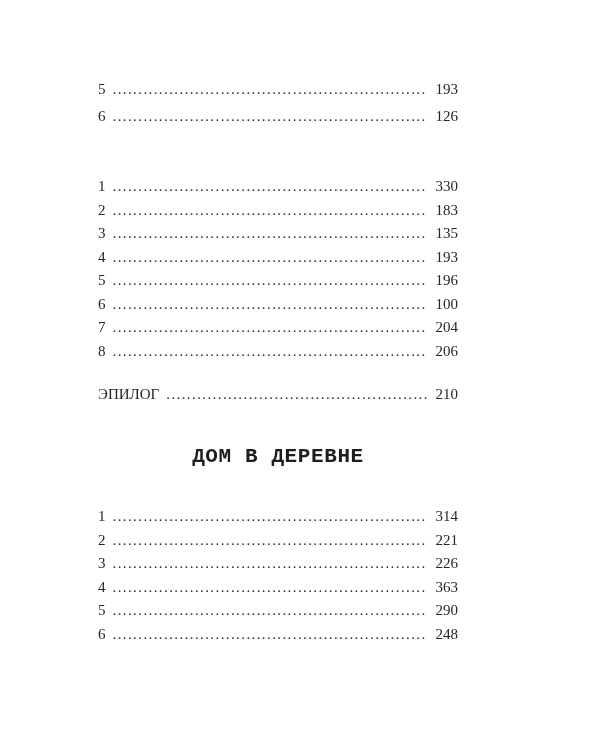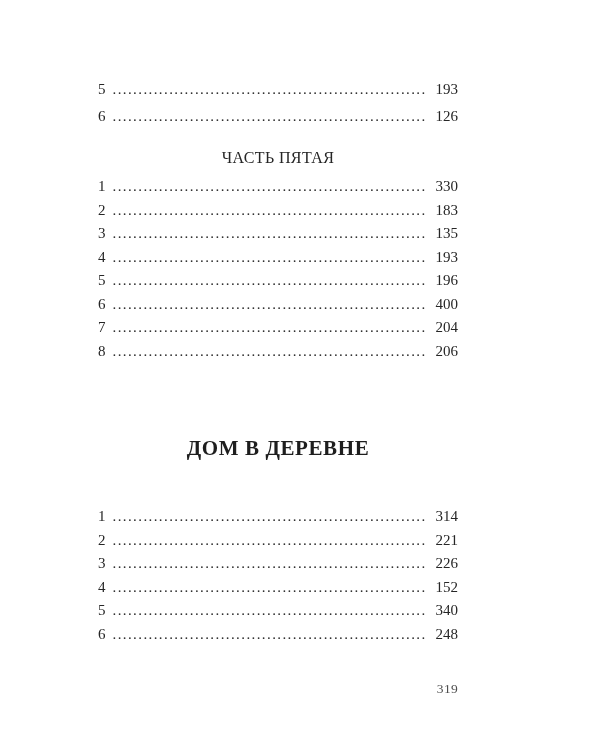--- a/index.html
+++ b/index.html
@@ -72,21 +72,21 @@
     font-size: 21px;
     font-weight: bold;
     letter-spacing: 0.6px;
     color: #1e1e1e;
     margin: 0;
   }
   .tail-set    { top: 76px; }
   .heading-1   { top: 149px; }
   .part5-set   { top: 175px; }
   .epilog-set  { top: 383px; }
-  .heading-2   { top: 436px; }
+  .heading-2   { top: 445px; font-family: Liberation Mono, monospace; }
   .sec2-set    { top: 505px; }
   .folio {
     position: absolute;
     left: 98px;
     top: 681px;
     width: 360px;
     text-align: right;
     font-size: 13.5px;
     color: #4e4e4e;
     letter-spacing: 0.3px;
@@ -103,21 +103,20 @@
       <span class="leader"></span>
       <span class="toc-page">193</span>
     </div>
     <div class="toc-row">
       <span class="toc-num">6</span>
       <span class="leader"></span>
       <span class="toc-page">126</span>
     </div>
   </div>
 
-  <h2 class="section-heading heading-1">ЧАСТЬ ПЯТАЯ</h2>
 
   <div class="col part5-set">
     <div class="toc-row">
       <span class="toc-num">1</span>
       <span class="leader"></span>
       <span class="toc-page">330</span>
     </div>
     <div class="toc-row">
       <span class="toc-num">2</span>
       <span class="leader"></span>
@@ -134,34 +133,41 @@
       <span class="toc-page">193</span>
     </div>
     <div class="toc-row">
       <span class="toc-num">5</span>
       <span class="leader"></span>
       <span class="toc-page">196</span>
     </div>
     <div class="toc-row">
       <span class="toc-num">6</span>
       <span class="leader"></span>
-      <span class="toc-page">400</span>
+      <span class="toc-page">100</span>
     </div>
     <div class="toc-row">
       <span class="toc-num">7</span>
       <span class="leader"></span>
       <span class="toc-page">204</span>
     </div>
     <div class="toc-row">
       <span class="toc-num">8</span>
       <span class="leader"></span>
       <span class="toc-page">206</span>
     </div>
   </div>
 
+  <div class="col epilog-set">
+    <div class="toc-row">
+      <span class="toc-num">ЭПИЛОГ</span>
+      <span class="leader"></span>
+      <span class="toc-page">210</span>
+    </div>
+  </div>
 
   <h1 class="book-heading heading-2">ДОМ В ДЕРЕВНЕ</h1>
 
   <div class="col sec2-set">
     <div class="toc-row">
       <span class="toc-num">1</span>
       <span class="leader"></span>
       <span class="toc-page">314</span>
     </div>
     <div class="toc-row">
@@ -170,29 +176,28 @@
       <span class="toc-page">221</span>
     </div>
     <div class="toc-row">
       <span class="toc-num">3</span>
       <span class="leader"></span>
       <span class="toc-page">226</span>
     </div>
     <div class="toc-row">
       <span class="toc-num">4</span>
       <span class="leader"></span>
-      <span class="toc-page">152</span>
+      <span class="toc-page">363</span>
     </div>
     <div class="toc-row">
       <span class="toc-num">5</span>
       <span class="leader"></span>
-      <span class="toc-page">340</span>
+      <span class="toc-page">290</span>
     </div>
     <div class="toc-row">
       <span class="toc-num">6</span>
       <span class="leader"></span>
       <span class="toc-page">248</span>
     </div>
   </div>
 
-  <div class="folio">319</div>
 
 </div>
 
 </body></html>

